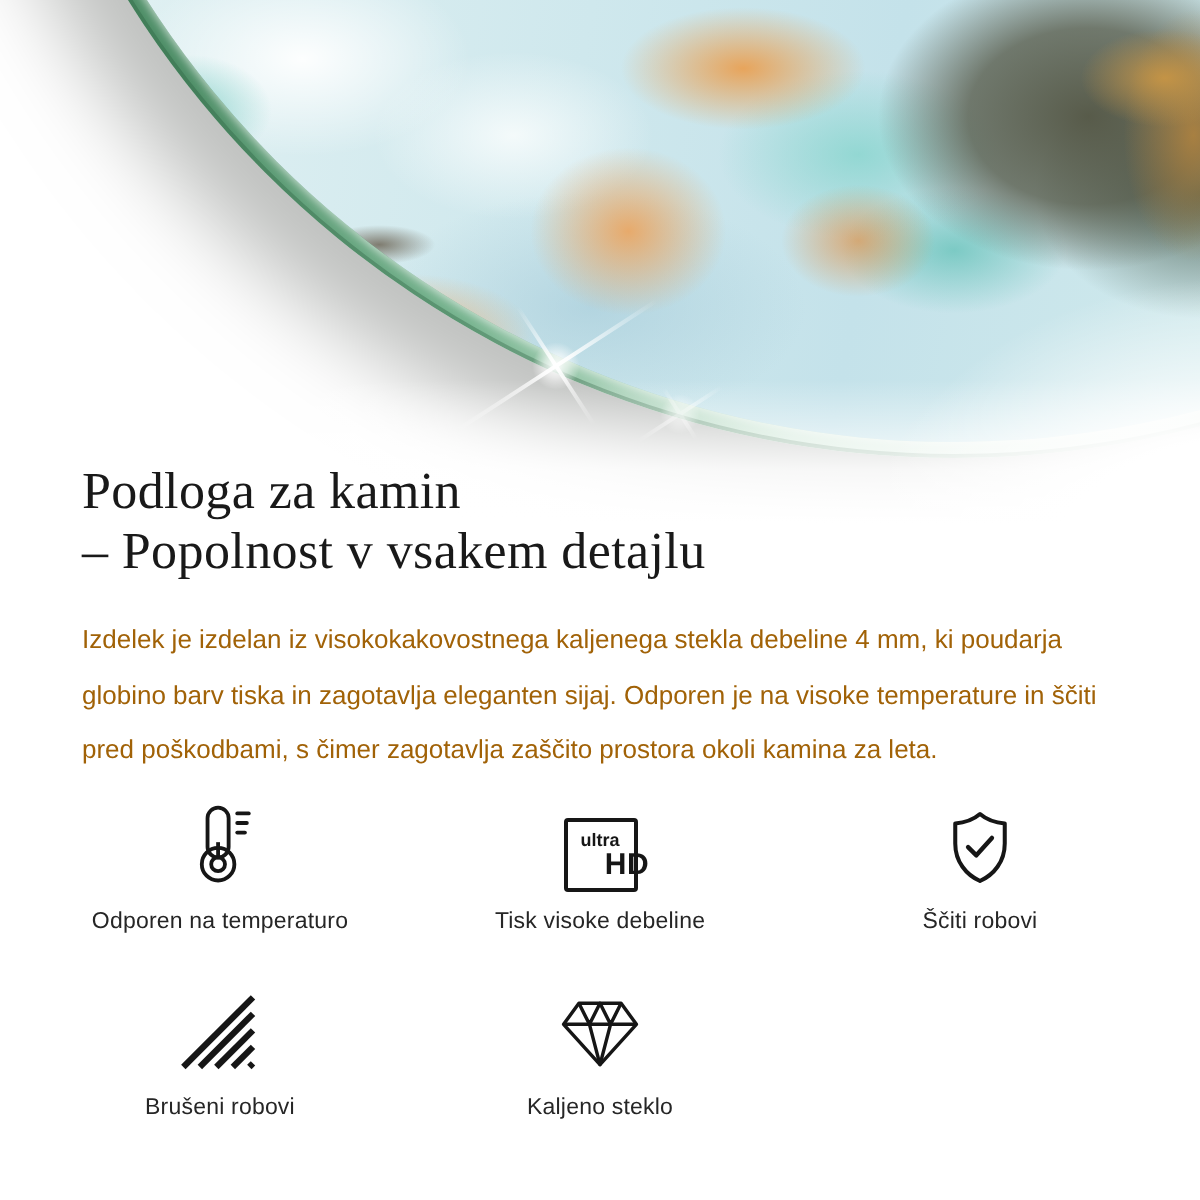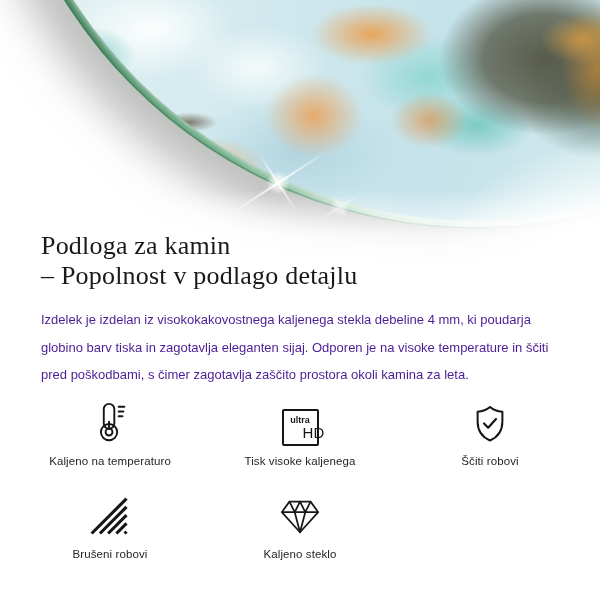--- a/index.html
+++ b/index.html
@@ -46,32 +46,32 @@
   .sparkle.small{left:315px;top:182px;width:50px;height:50px;opacity:0.65;}
   .sparkle.small .ray1{top:24px;width:50px;}
   .sparkle.small .ray2{left:10px;top:24px;width:30px;}
   .sparkle.small .core{left:15px;top:15px;width:20px;height:20px;}
 
   
   .headline{position:absolute;left:41px;top:231px;z-index:2;
     font-family:"Liberation Serif","DejaVu Serif",serif;
     font-size:26px;line-height:30px;color:#191919;letter-spacing:0.2px;}
   .desc{position:absolute;left:41px;top:306px;width:522px;z-index:2;
-    font-size:13px;line-height:27.5px;color:#4c1d95;}
+    font-size:13px;line-height:27.5px;color:#a16207;}
 
   
   .features{position:absolute;left:15px;right:15px;top:398px;z-index:2;
     display:grid;grid-template-columns:repeat(3,1fr);row-gap:24px;}
   .feature{display:flex;flex-direction:column;align-items:center;}
   .icon-box{height:48px;display:flex;align-items:flex-end;justify-content:center;margin-bottom:9px;}
   .feature .label{font-size:11.5px;color:#262626;letter-spacing:0.1px;white-space:nowrap;}
   .uhd{width:37px;height:37px;border:2.5px solid #161616;border-radius:2px;box-sizing:border-box;
     display:flex;flex-direction:column;align-items:center;justify-content:center;color:#161616;}
   .uhd .t1{font-size:9px;font-weight:bold;line-height:10px;}
-  .uhd .t2{font-size:15px;font-weight:normal;line-height:15px;letter-spacing:0.3px;margin-left:27px;}
+  .uhd .t2{font-size:15px;font-weight:bold;line-height:15px;letter-spacing:0.3px;margin-left:27px;}
   svg{display:block;}
 </style>
 </head>
 <body>
 
 <div class="stage">
 
   <div class="art">
     <div class="glass-circle">
       <div class="marble"></div>
@@ -84,50 +84,50 @@
     <div class="sparkle small">
       <div class="ray1"></div>
         <div class="ray2"></div>
         <div class="core"></div>
     </div>
     <div class="fade"></div>
   </div>
 
   <h1 class="headline" style="margin:0;font-weight:normal;">
     <div>Podloga za kamin</div>
-    <div>– Popolnost v podlago detajlu</div>
+    <div>– Popolnost v vsakem detajlu</div>
   </h1>
 
   <p class="desc" style="margin:0;">Izdelek je izdelan iz visokokakovostnega kaljenega stekla debeline 4 mm, ki poudarja globino barv tiska in zagotavlja eleganten sijaj. Odporen je na visoke temperature in ščiti pred poškodbami, s čimer zagotavlja zaščito prostora okoli kamina za leta.</p>
 
   <div class="features">
 
     <div class="feature">
       <span class="icon-box">
         <svg width="46" height="46" viewBox="0 0 48 48" fill="none" stroke="#161616" stroke-width="2">
           <rect x="17.5" y="4" width="11" height="26" rx="5.5"></rect>
           <circle cx="23" cy="33.5" r="8.5"></circle>
           <circle cx="23" cy="33.5" r="3.6"></circle>
           <line x1="23" y1="22" x2="23" y2="29.5"></line>
           <line x1="33" y1="7" x2="39" y2="7" stroke-linecap="round"></line>
           <line x1="33" y1="12" x2="38" y2="12" stroke-linecap="round"></line>
           <line x1="33" y1="17" x2="37" y2="17" stroke-linecap="round"></line>
         </svg>
       </span>
-      <span class="label">Kaljeno na temperaturo</span>
+      <span class="label">Odporen na temperaturo</span>
     </div>
 
     <div class="feature">
       <span class="icon-box">
         <span class="uhd">
           <span class="t1">ultra</span>
           <span class="t2">HD</span>
         </span>
       </span>
-      <span class="label">Tisk visoke kaljenega</span>
+      <span class="label">Tisk visoke debeline</span>
     </div>
 
     <div class="feature">
       <span class="icon-box">
         <svg width="44" height="44" viewBox="0 0 48 48" fill="none" stroke="#161616" stroke-width="2.2" stroke-linejoin="round">
           <path d="M24 5.5 C27.5 8.5 33 10.3 37.5 10.6 V21.5 C37.5 31.5 31.5 38.6 24 42 C16.5 38.6 10.5 31.5 10.5 21.5 V10.6 C15 10.3 20.5 8.5 24 5.5 Z"></path>
           <path d="M17.5 23.5 L22 28 L30.5 18.5" stroke-width="2.4" stroke-linecap="round"></path>
         </svg>
       </span>
       <span class="label">Ščiti robovi</span>

